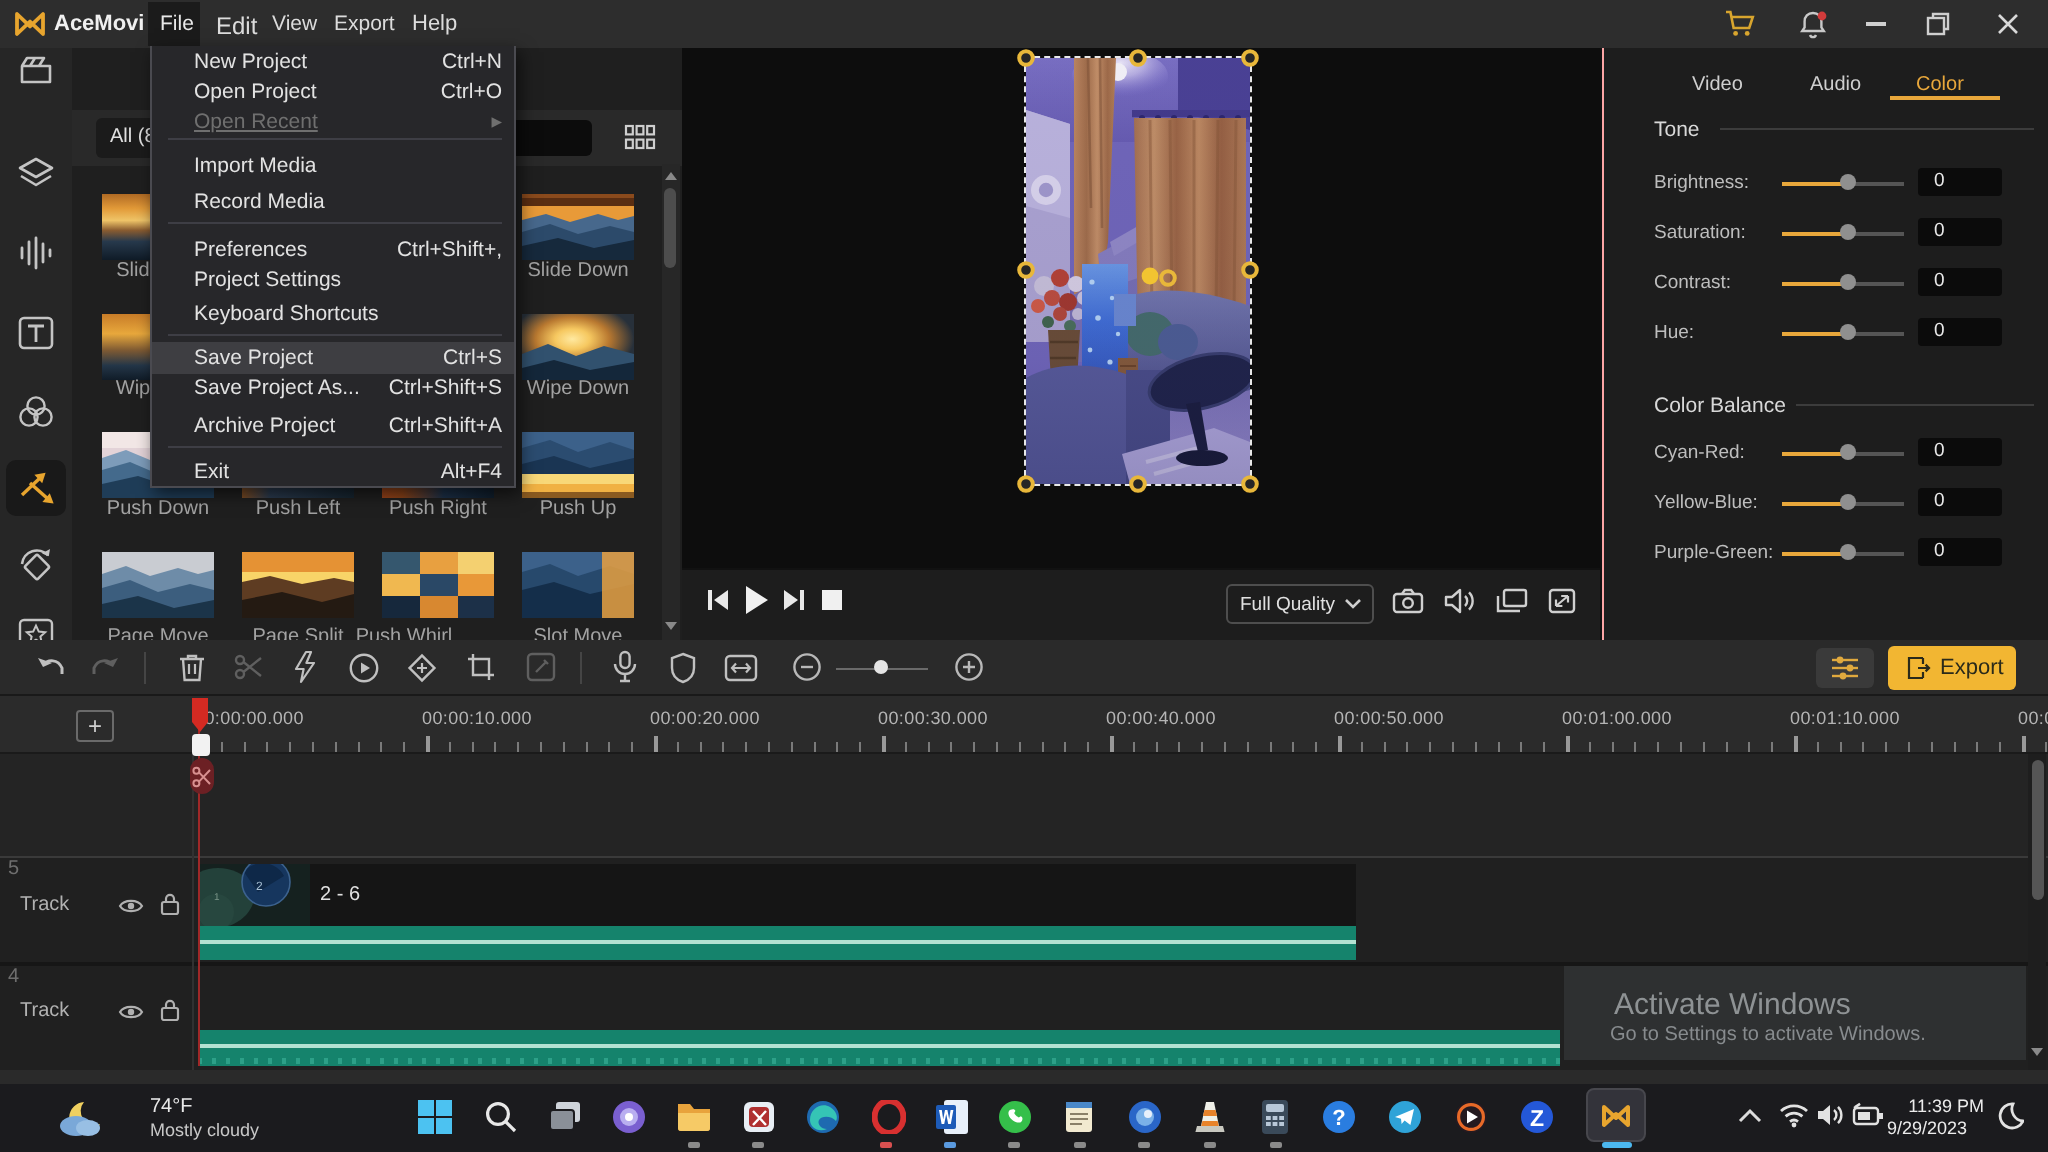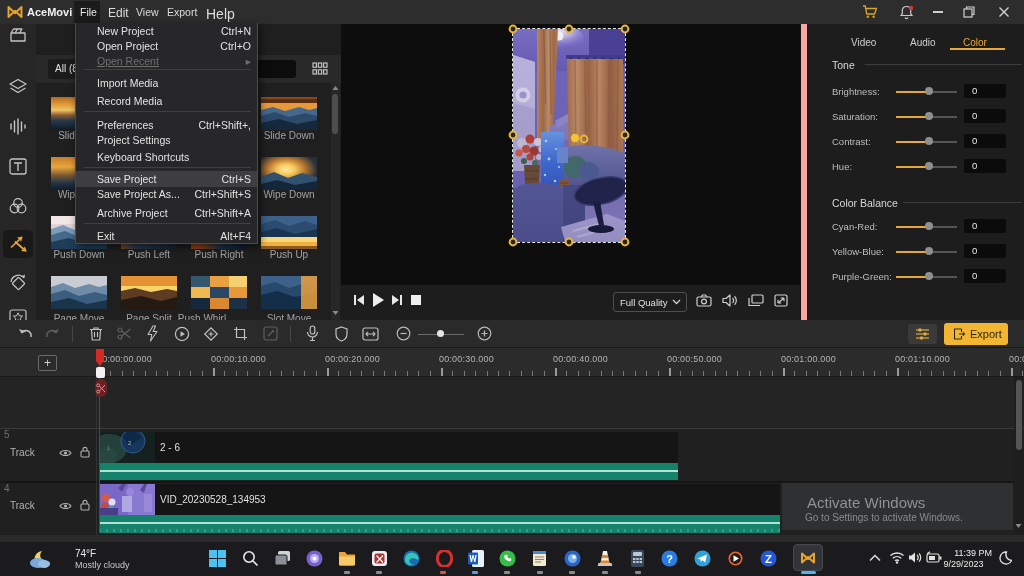--- a/index.html
+++ b/index.html
@@ -28,21 +28,21 @@
 <div class="abs" id="titlebar" style="left:0;top:0;width:1024px;height:24px;background:#2d2d2d;">
   <svg class="abs" style="left:7px;top:5px;" width="16" height="14" viewBox="0 0 16 14">
     <path d="M1.5 2 L8 8.2 L14.5 2 L14.5 12 L8 5.8 L1.5 12 Z" fill="none" stroke="#e8a52e" stroke-width="1.9" stroke-linejoin="round"></path>
   </svg>
   <div class="abs" style="left:27px;top:6px;font-size:11px;font-weight:bold;color:#f0f0f0;">AceMovi</div>
   <div class="abs" style="left:74px;top:1px;width:26px;height:22px;background:#1b1b1b;"></div>
   <div class="abs" style="left:80px;top:6px;font-size:10.5px;color:#e8e8e8;">File</div>
   <div class="abs" style="left:108px;top:6px;font-size:12px;color:#dcdcdc;">Edit</div>
   <div class="abs" style="left:136px;top:6px;font-size:10.5px;color:#dcdcdc;">View</div>
   <div class="abs" style="left:167px;top:6px;font-size:10.5px;color:#dcdcdc;">Export</div>
-  <div class="abs" style="left:206px;top:6px;font-size:14px;color:#dcdcdc;">Help</div>
+  <div class="abs" style="left:206px;top:6px;font-size:11px;color:#dcdcdc;">Help</div>
 
   <svg class="abs" style="left:862px;top:5px;" width="16" height="14" viewBox="0 0 16 14">
     <path d="M1 1 h2.2 l1.6 8 h7.8 l1.8-5.5 H4" fill="none" stroke="#d8a52e" stroke-width="1.3"></path>
     <circle cx="5.8" cy="11.7" r="1.2" fill="#d8a52e"></circle>
       <circle cx="11.6" cy="11.7" r="1.2" fill="#d8a52e"></circle>
   </svg>
 
   <svg class="abs" style="left:899px;top:5px;" width="16" height="15" viewBox="0 0 16 15">
     <path d="M7.5 1.5 c2.6 0 4.2 1.8 4.2 4.2 v3 l1.2 1.8 H2.1 l1.2-1.8 v-3 c0-2.4 1.6-4.2 4.2-4.2 Z" fill="none" stroke="#c9c9c9" stroke-width="1.2"></path>
     <path d="M6 12.5 a1.6 1.6 0 0 0 3 0" fill="none" stroke="#c9c9c9" stroke-width="1.2"></path>
@@ -410,21 +410,21 @@
       <rect x="4" y="1" width="11" height="8" rx="1" fill="none" stroke="#cfcfcf" stroke-width="1.2"></rect>
       <path d="M1 4 v7.5 h11" fill="none" stroke="#cfcfcf" stroke-width="1.2"></path>
     </svg>
 
     <svg class="abs" style="left:433px;top:9px;" width="14" height="13" viewBox="0 0 14 13">
       <rect x="1" y="1" width="12" height="11" rx="1.5" fill="none" stroke="#cfcfcf" stroke-width="1.2"></rect>
       <path d="M4 9 L10 4 M10 4 h-3.4 M10 4 v3.2 M4 9 h3.2 M4 9 v-3.2" stroke="#cfcfcf" stroke-width="1.1" fill="none"></path>
     </svg>
   </div>
 </div>
-<div class="abs" id="rightpanel" style="left:801px;top:24px;width:223px;height:296px;background:#1d1d1d;border-left:6px solid #fca5a5;">
+<div class="abs" id="rightpanel" style="left:801px;top:24px;width:223px;height:296px;background:#1d1d1d;border-left:1px solid #fca5a5;">
   <div class="abs" style="left:44px;top:13px;font-size:10px;color:#cfcfcf;">Video</div>
   <div class="abs" style="left:103px;top:13px;font-size:10px;color:#cfcfcf;">Audio</div>
   <div class="abs" style="left:156px;top:13px;font-size:10px;color:#e8a73b;">Color</div>
   <div class="abs" style="left:143px;top:24px;width:55px;height:2px;background:#e8a73b;"></div>
   <div class="abs" style="left:25px;top:35px;font-size:10.5px;color:#d8d8d8;">Tone</div>
   <div class="abs" style="left:58px;top:40px;width:157px;height:1px;background:#3c3c3c;"></div>
 
   <div class="abs sl" style="top:60px;">
       <span class="abs sll">Brightness:</span>
     <span class="abs trk"></span>
@@ -638,37 +638,20 @@
       <circle cx="33" cy="9" r="12" fill="none" stroke="#3c628e" stroke-width=".8"></circle>
       <text x="28" y="13" font-size="6" fill="#a8c0d4" font-family="Liberation Sans">2</text>
       <text x="7" y="18" font-size="5" fill="#7a9488" font-family="Liberation Sans">1</text>
     </svg>
     <div class="abs" style="left:61px;top:10px;font-size:10px;color:#e0e0e0;">2 - 6</div>
   </div>
   <div class="abs" style="left:99px;top:115px;width:579px;height:17px;background:#15836c;">
     <div class="abs" style="left:0;top:7px;width:579px;height:2px;background:#b2e2d2;"></div>
   </div>
 
-  <div class="abs" style="left:99px;top:136px;width:681px;height:31px;background:#151515;">
-    <svg class="abs" style="left:1px;top:0;" width="55" height="31" viewBox="0 0 55 31">
-      <rect width="55" height="31" fill="#7a68c8"></rect>
-      <rect x="28" y="0" width="27" height="31" fill="#8a79d2"></rect>
-      <path d="M18 4 l4 -4 h4 l-4 8 Z" fill="#5a4898"></path>
-      <path d="M40 6 l4 -6 h3 l-3 9 Z" fill="#5a4898"></path>
-      <rect x="22" y="12" width="10" height="16" fill="#b0a8e0"></rect>
-      <rect x="44" y="10" width="8" height="18" fill="#9a8ad8"></rect>
-      <circle cx="6" cy="14" r="4" fill="#d85a40"></circle>
-        <circle cx="12" cy="18" r="3.5" fill="#e8e0f0"></circle>
-      <circle cx="5" cy="22" r="3.5" fill="#c84a3a"></circle>
-        <circle cx="11" cy="25" r="3" fill="#40a0d8"></circle>
-      <rect x="0" y="24" width="18" height="7" fill="#4a3e88"></rect>
-      <circle cx="30" cy="8" r="4" fill="#9a88d8" opacity=".9"></circle>
-    </svg>
-    <div class="abs" style="left:61px;top:10px;font-size:10px;color:#e0e0e0;">VID_20230528_134953</div>
-  </div>
   <div class="abs" style="left:99px;top:167px;width:681px;height:18px;background:#15836c;">
     <div class="abs" style="left:0;top:7px;width:681px;height:2px;background:#b2e2d2;"></div>
     <div class="abs" style="left:0;top:14px;width:681px;height:3px;background:repeating-linear-gradient(90deg,#2da088 0 2px,transparent 2px 7px);"></div>
   </div>
 
   <div class="abs" style="left:99px;top:2px;width:1.3px;height:183px;background:#a02828;"></div>
   <svg class="abs" style="left:95px;top:1px;" width="10" height="17" viewBox="0 0 10 17">
     <path d="M1 0 h8 v12 L5 17 L1 12 Z" fill="#d42a22"></path>
   </svg>
   <div class="abs" style="left:95.5px;top:19px;width:9px;height:11px;background:#f2f2f2;border-radius:2px;"></div>

